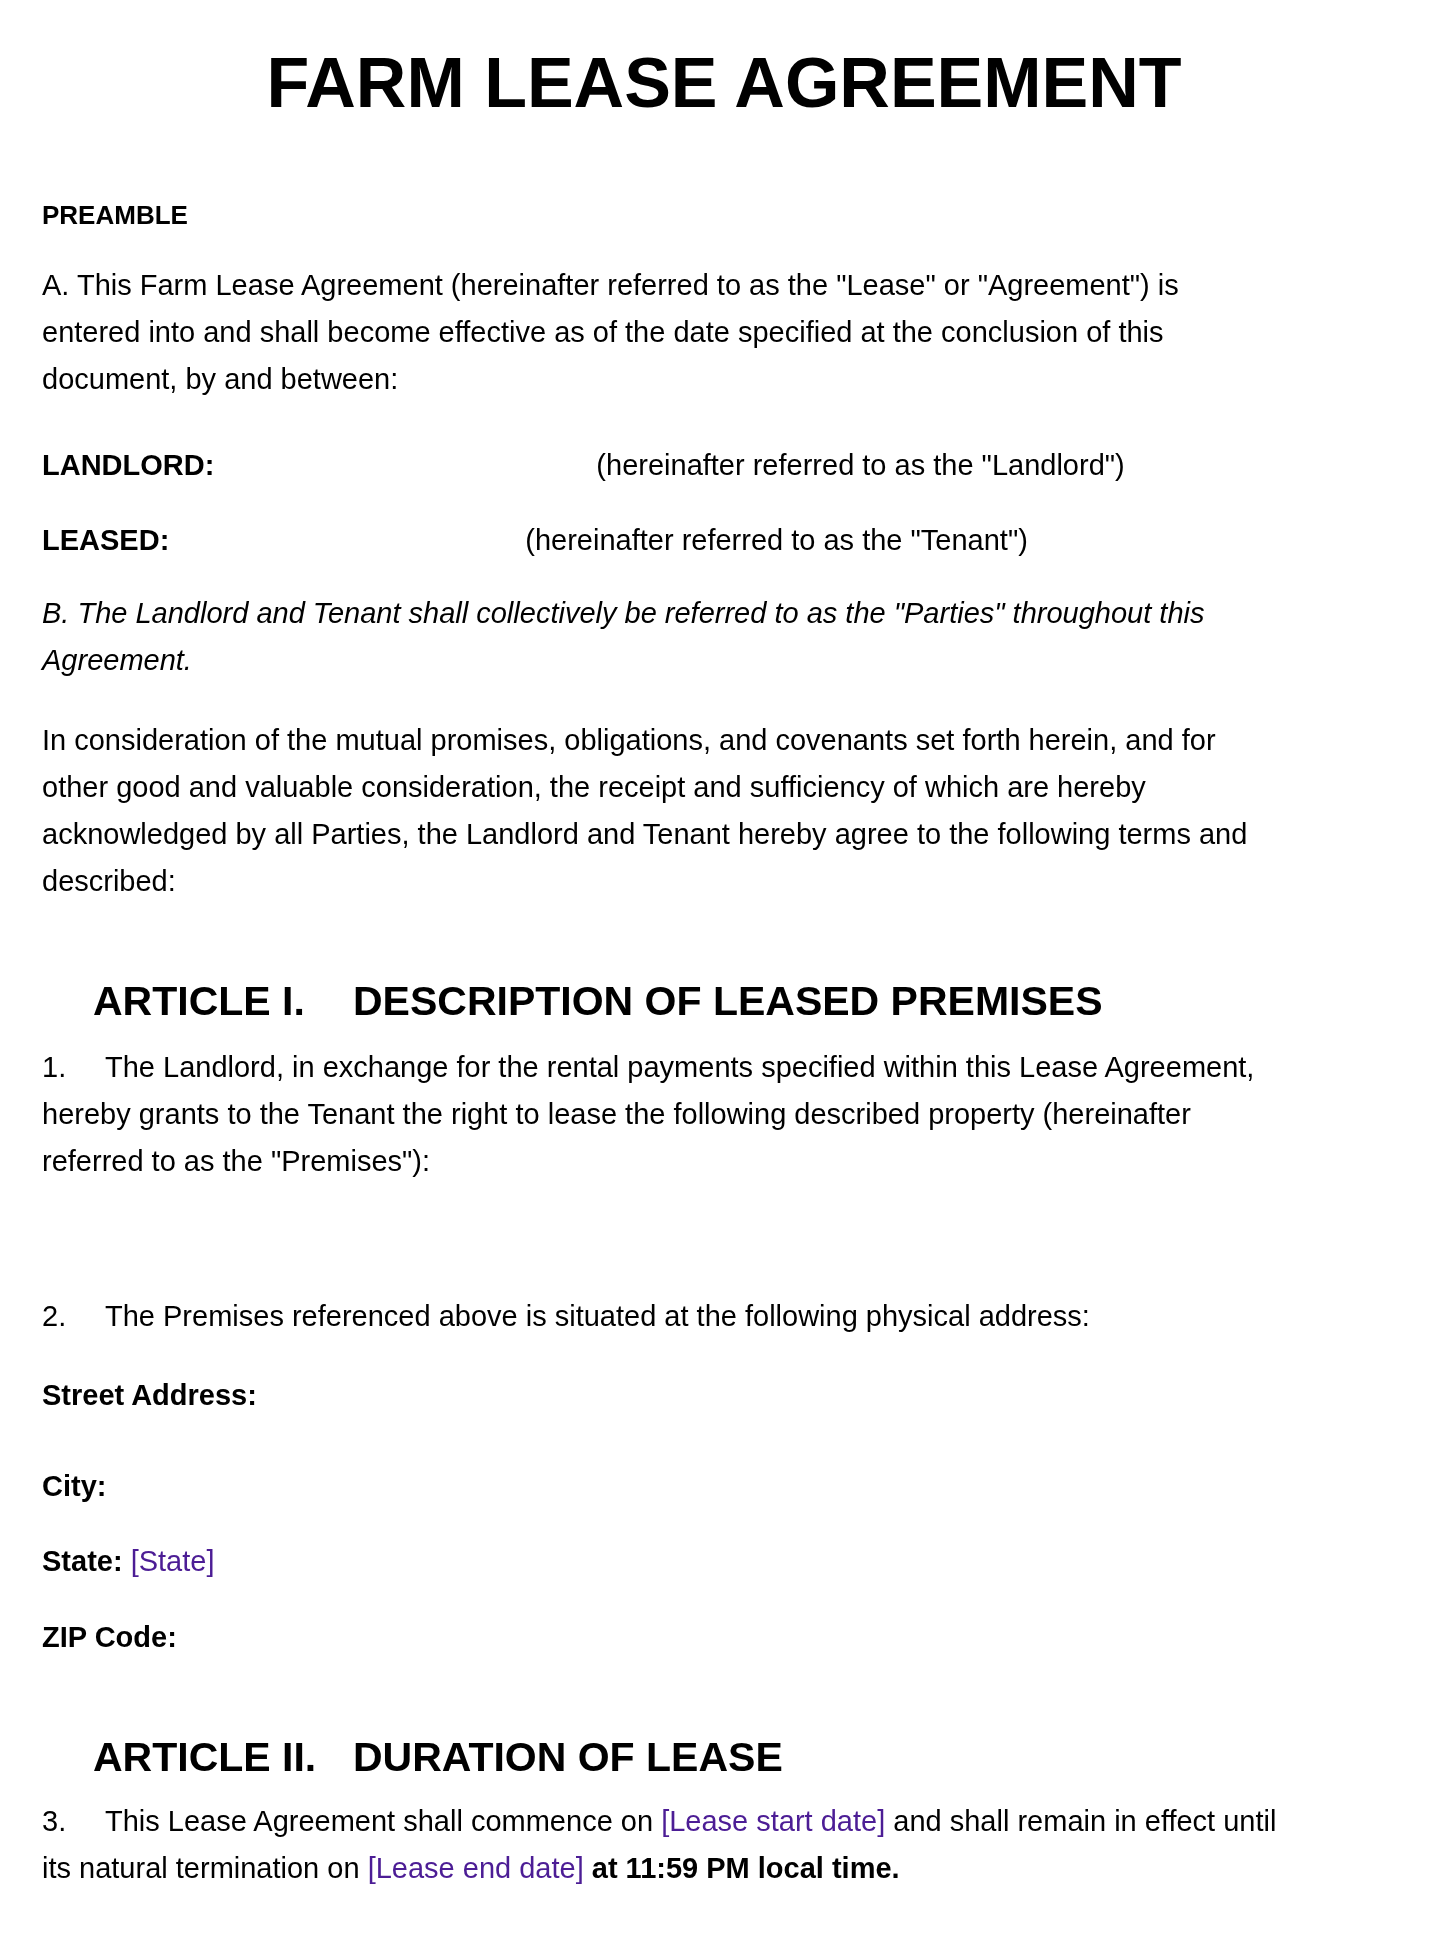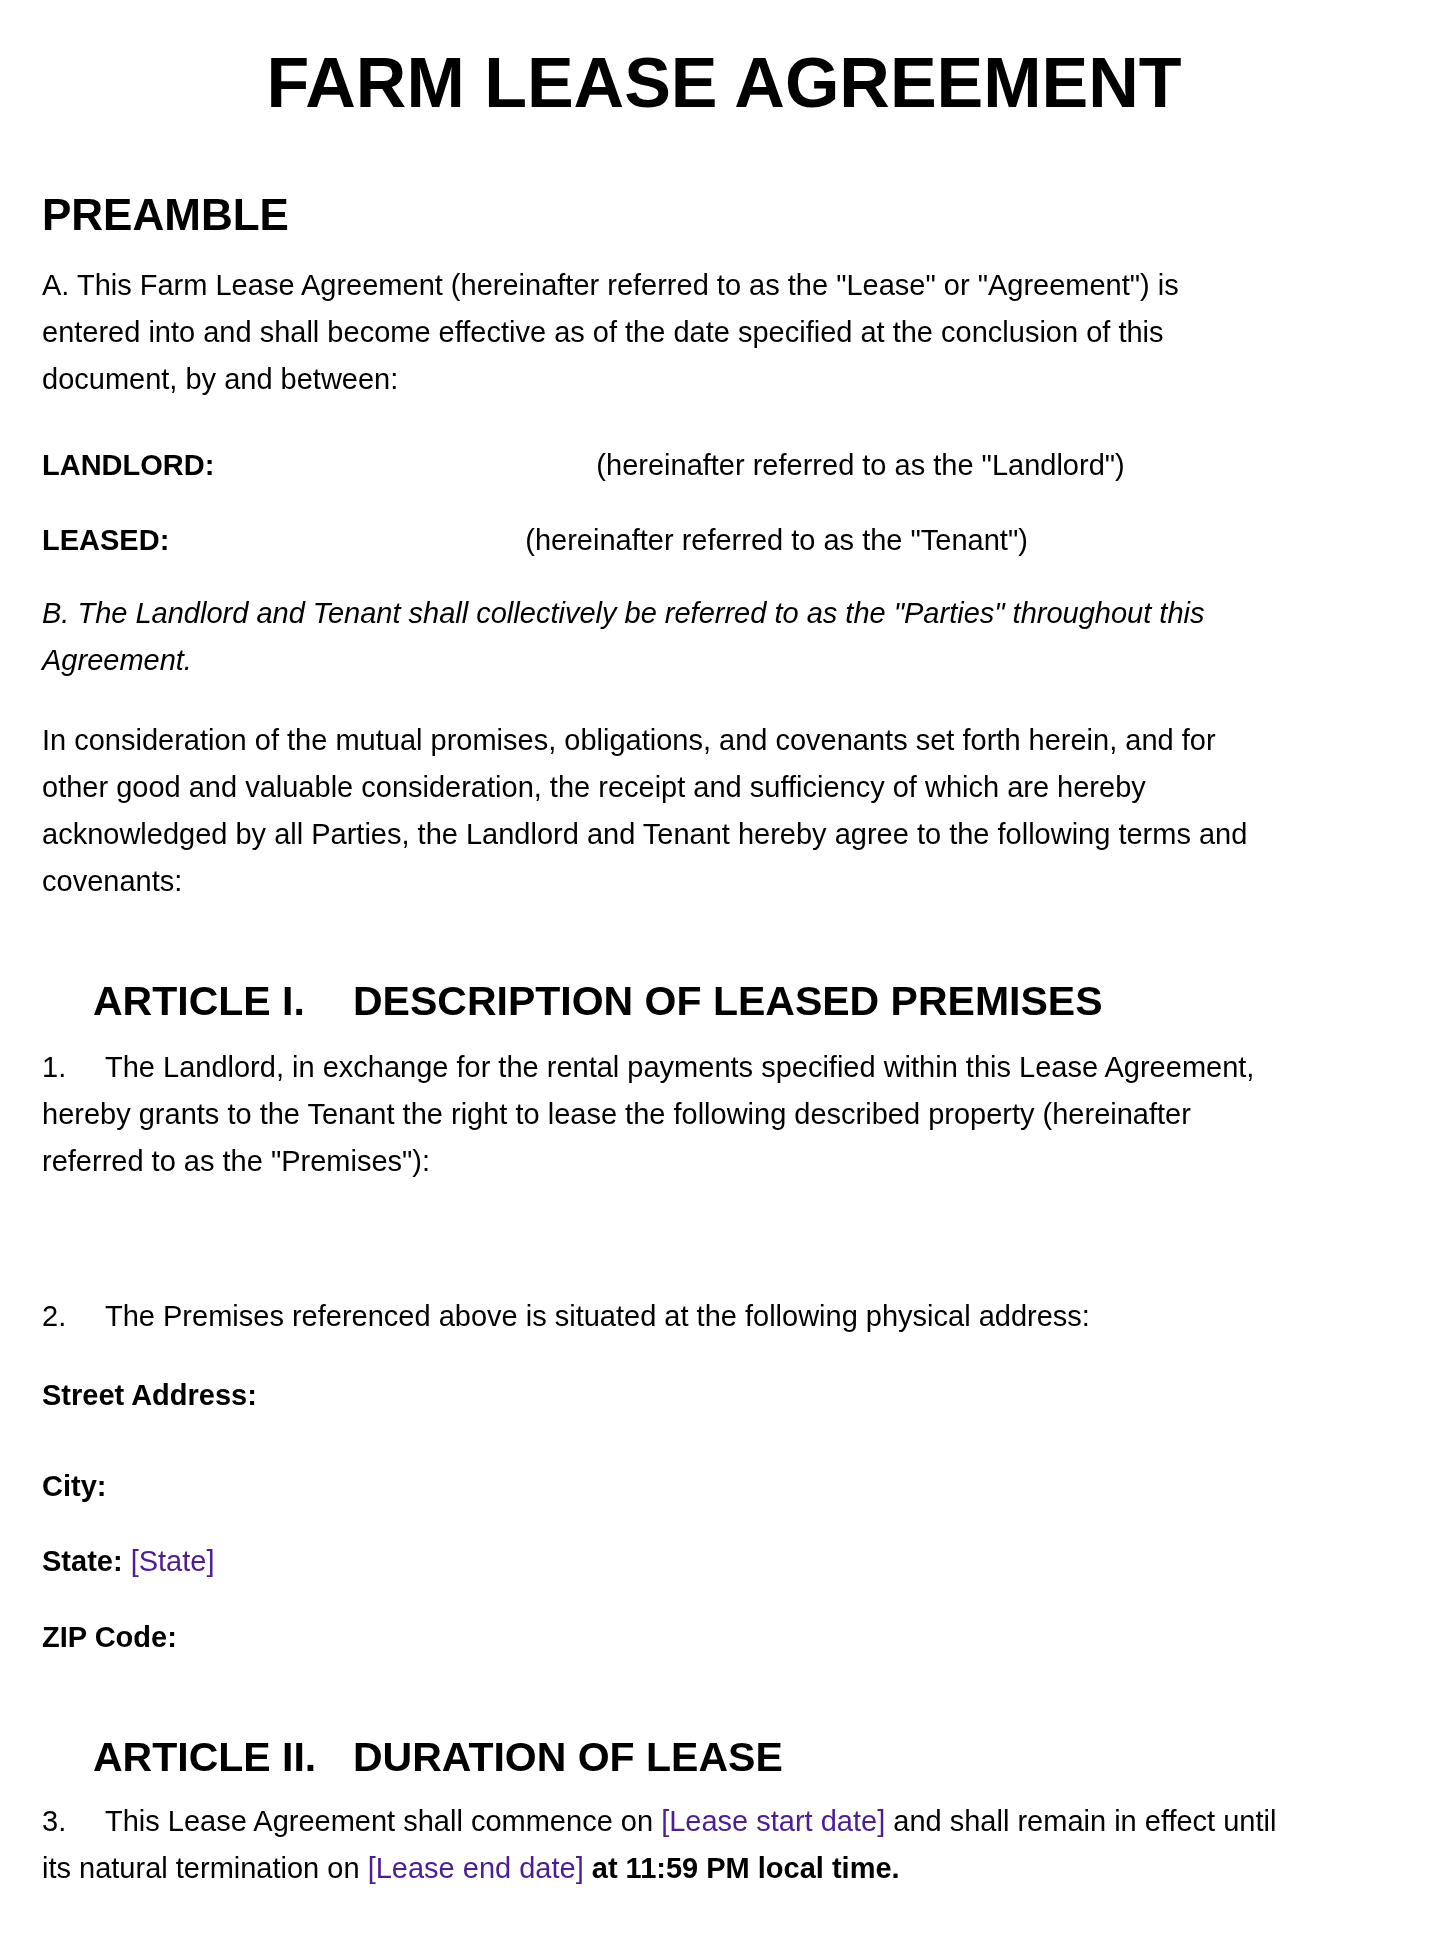--- a/index.html
+++ b/index.html
@@ -18,21 +18,21 @@
   .doc-title{
     margin:48px 0 0 0;
     font-size:70px;
     line-height:70px;
     font-weight:700;
     text-align:center;
     letter-spacing:0;
   }
   .section-heading{
     margin:72px 0 0 0;
-    font-size:44px;
+    font-size:26px;
     line-height:50px;
     font-weight:700;
   }
   .article-heading{
     margin:70px 0 0 51px;
     font-size:41px;
     line-height:52px;
     font-weight:700;
     white-space:nowrap;
   }
@@ -84,21 +84,21 @@
 
   <div class="para mt-para-b">
     <div class="line">B. The Landlord and Tenant shall collectively be referred to as the "Parties" throughout this</div>
     <div class="line">Agreement.</div>
   </div>
 
   <div class="para mt-consider">
     <div class="line">In consideration of the mutual promises, obligations, and covenants set forth herein, and for</div>
     <div class="line">other good and valuable consideration, the receipt and sufficiency of which are hereby</div>
     <div class="line">acknowledged by all Parties, the Landlord and Tenant hereby agree to the following terms and</div>
-    <div class="line">covenants:</div>
+    <div class="line">described:</div>
   </div>
 
   <div class="article-heading">
     <span class="article-num">ARTICLE I.</span><span>DESCRIPTION OF LEASED PREMISES</span>
   </div>
 
   <div class="para mt-clause1">
     <div class="line"><span class="num">1.</span><span>The Landlord, in exchange for the rental payments specified within this Lease Agreement,</span></div>
     <div class="line">hereby grants to the Tenant the right to lease the following described property (hereinafter</div>
     <div class="line">referred to as the "Premises"):</div>

